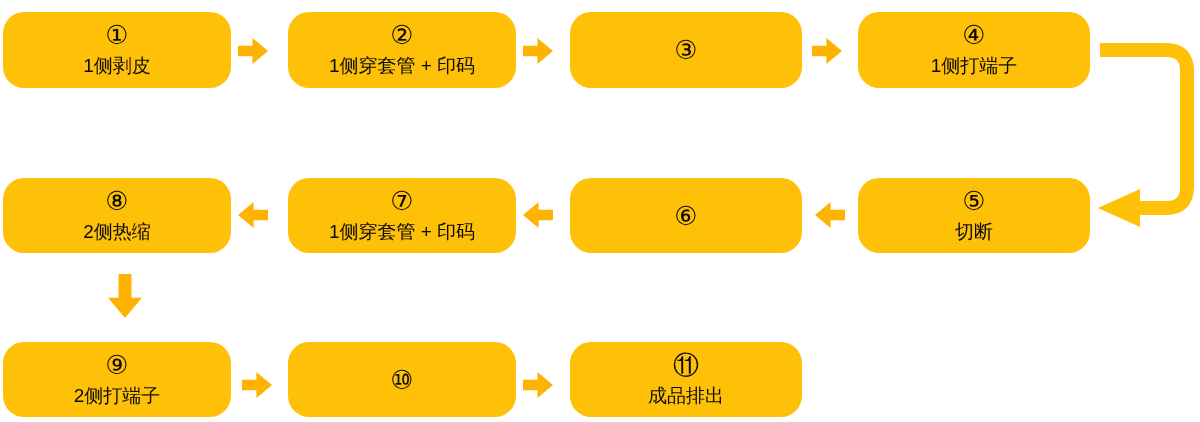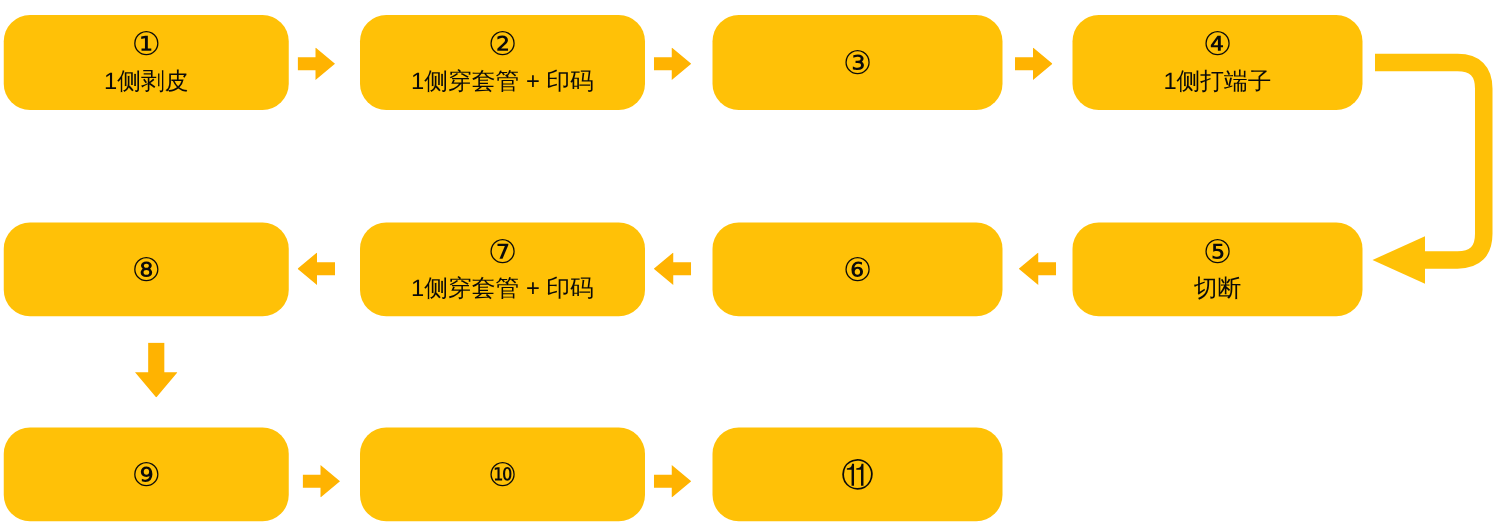--- a/index.html
+++ b/index.html
@@ -79,29 +79,32 @@
     <span class="num">⑥</span>
   </div>
   <div class="arrow left a67"></div>
   <div class="node r2 c2">
     <span class="num">⑦</span>
     <span class="label">1侧穿套管 + 印码</span>
   </div>
   <div class="arrow left a78"></div>
   <div class="node r2 c1">
     <span class="num">⑧</span>
+    <span class="label">2侧热缩</span>
   </div>
 
   <div class="arrow down a89"></div>
 
   <div class="node r3 c1">
     <span class="num">⑨</span>
+    <span class="label">2侧打端子</span>
   </div>
   <div class="arrow right a910"></div>
   <div class="node r3 c2">
     <span class="num">⑩</span>
   </div>
   <div class="arrow right a1011"></div>
   <div class="node r3 c3">
     <span class="num">⑪</span>
+    <span class="label">成品排出</span>
   </div>
 
 </div>
 
 </body></html>

